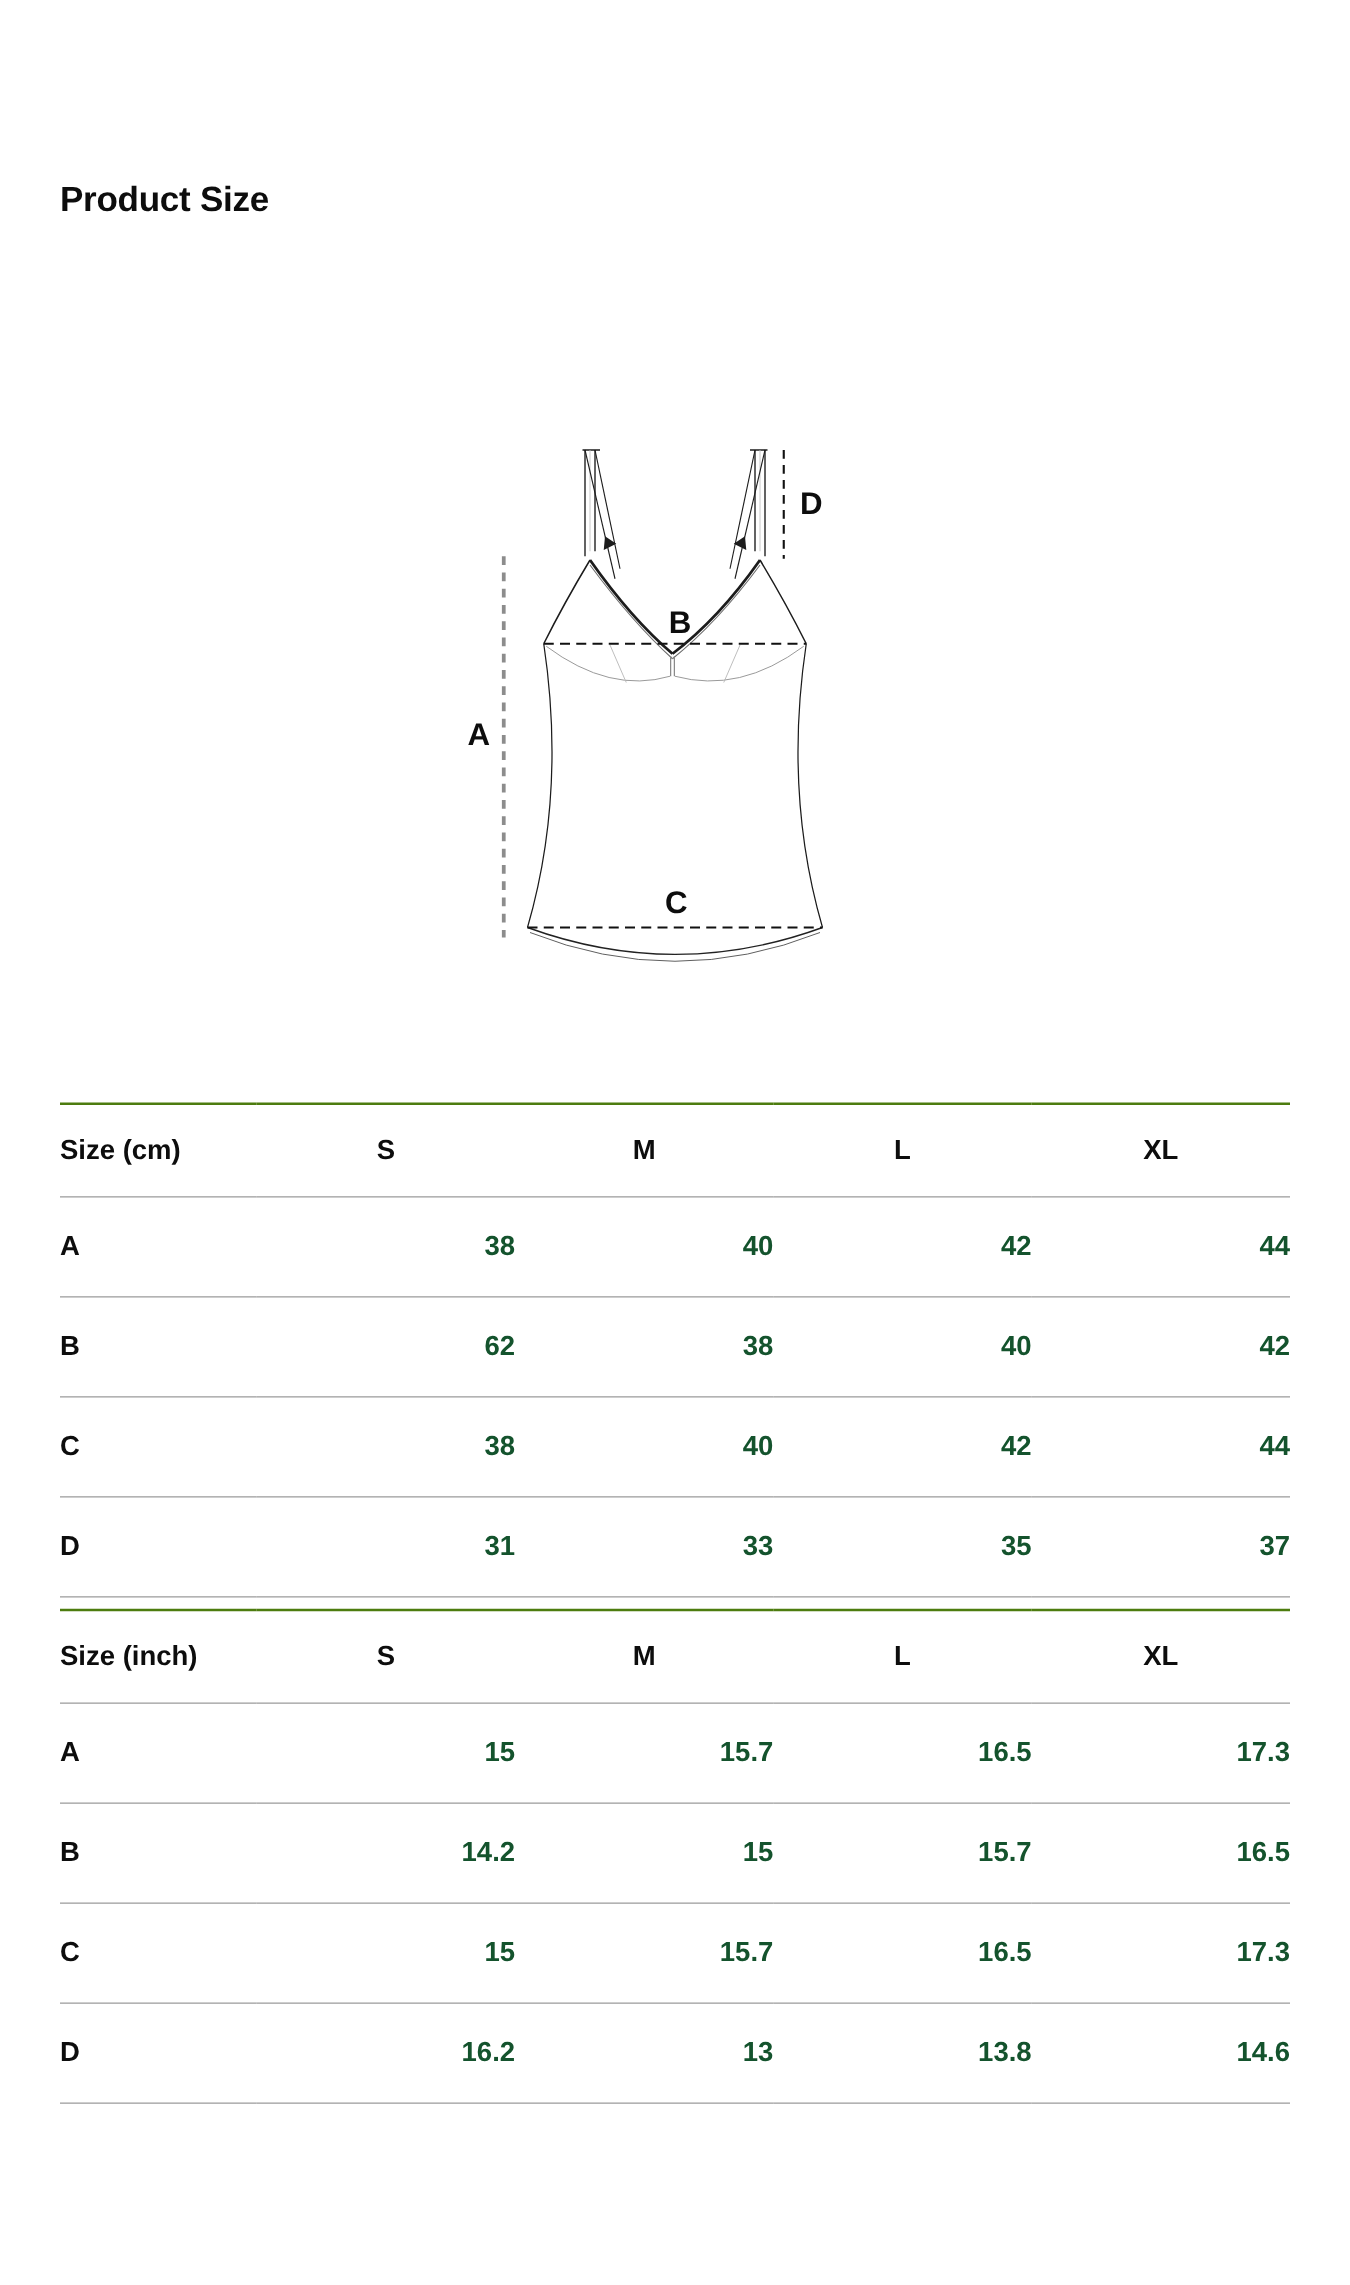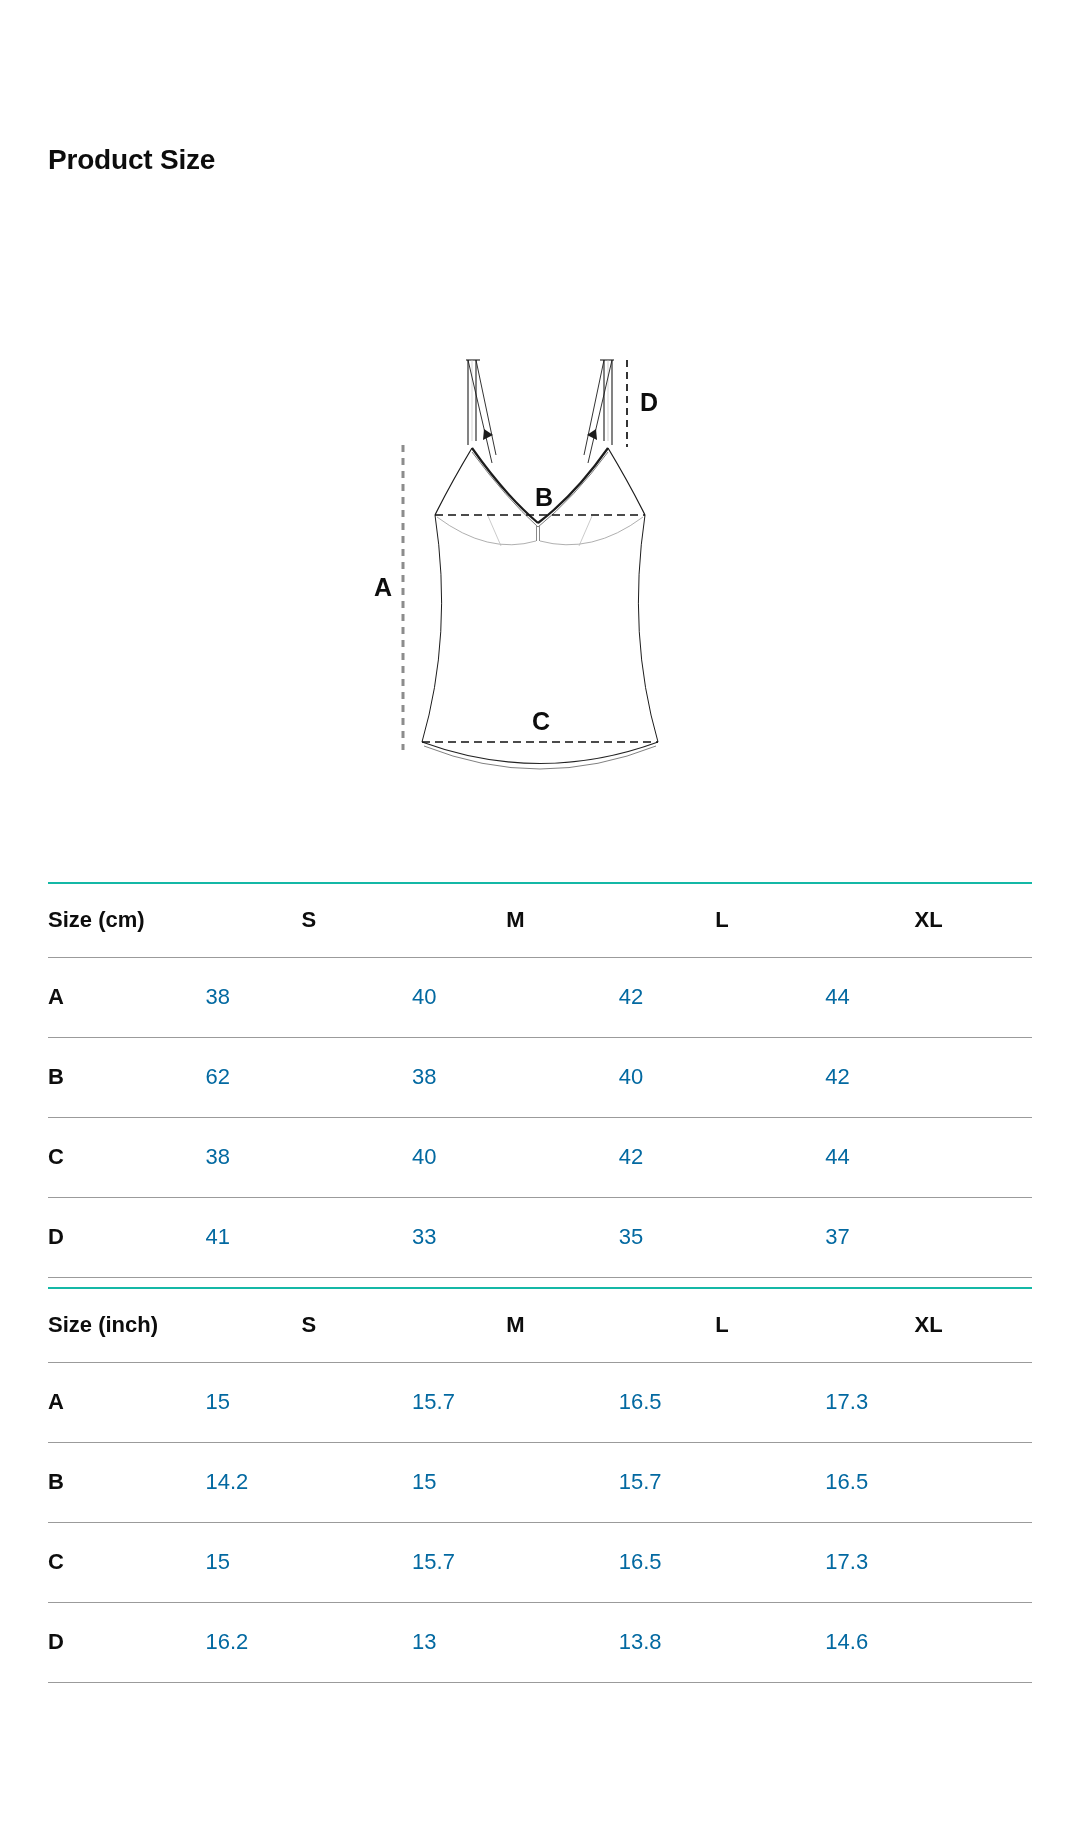--- a/index.html
+++ b/index.html
@@ -40,43 +40,43 @@
     top: 300px;
     width: 340px;
     height: 430px;
   }
   .size-table {
     position: absolute;
     left: 48px;
     width: 984px;
     border-collapse: collapse;
     table-layout: fixed;
-    border-top: 2px solid #14b8a6;
+    border-top: 2px solid #4d7c0f;
   }
   .size-table.cm   { top: 837px; }
   .size-table.inch { top: 1242px; }
   .size-table th, .size-table td {
     padding: 0;
     border-bottom: 1px solid #9b9b9b;
     font-size: 22px;
     vertical-align: middle;
   }
   .size-table th { height: 74px; font-weight: 700; color: #0d0d0d; }
   .size-table td { height: 80px; }
   .size-table .col-head { text-align: center; }
   .size-table .corner-head { text-align: left; }
   .size-table td.row-label {
     text-align: left;
     font-weight: 700;
     color: #0d0d0d;
   }
   .size-table td.value {
-    text-align: left;
-    font-weight: 400;
-    color: #0369a1;
+    text-align: right;
+    font-weight: 700;
+    color: #14532d;
   }
   .size-table col.c0 { width: 16%; }
   .size-table col.cx { width: 21%; }
   svg text.dim-label {
     font-family: "Liberation Sans", "DejaVu Sans", sans-serif;
     font-size: 25px;
     font-weight: 700;
     fill: #0d0d0d;
   }
 </style>
@@ -174,21 +174,21 @@
       </tr>
       <tr>
         <td class="row-label">C</td>
         <td class="value">38</td>
         <td class="value">40</td>
         <td class="value">42</td>
         <td class="value">44</td>
       </tr>
       <tr>
         <td class="row-label">D</td>
-        <td class="value">41</td>
+        <td class="value">31</td>
         <td class="value">33</td>
         <td class="value">35</td>
         <td class="value">37</td>
       </tr>
     </tbody>
   </table>
 
   <table class="size-table inch">
     <colgroup>
         <col class="c0">

